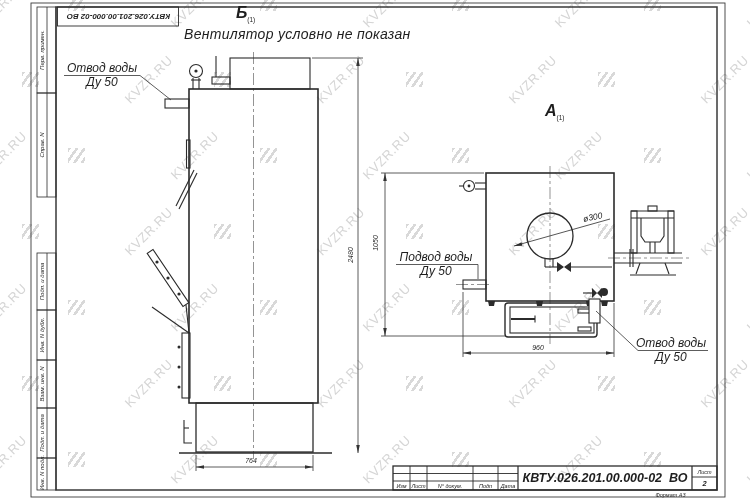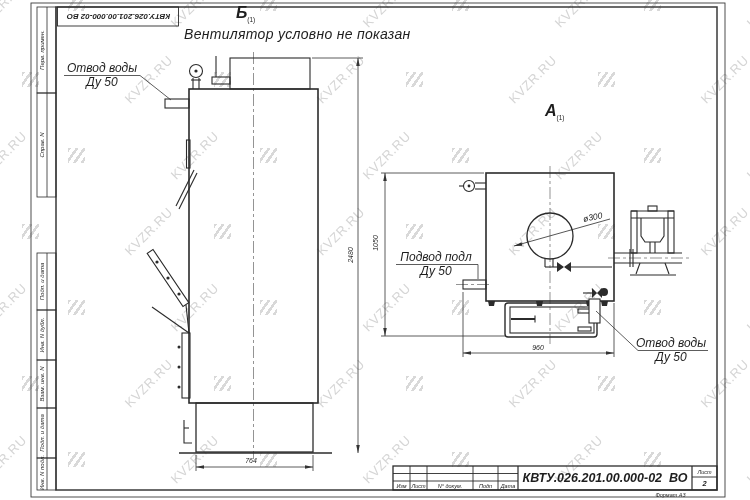--- a/index.html
+++ b/index.html
@@ -284,21 +284,21 @@
   <div class="txt note" style="left:184px;top:26px;">Вентилятор условно не показан</div>
   <div class="txt" style="left:545px;top:102px;">
     <span class="view-label">А</span><span class="view-sub">(1)</span>
   </div>
 
   <div class="txt callout" style="left:64px;top:61px;width:76px;">
     <div>Отвод воды</div>
     <div>Ду 50</div>
   </div>
   <div class="txt callout" style="left:394px;top:250px;width:84px;">
-    <div>Подвод подл</div>
+    <div>Подвод воды</div>
     <div>Ду 50</div>
   </div>
   <div class="txt callout" style="left:634px;top:336px;width:74px;">
     <div>Отвод воды</div>
     <div>Ду 50</div>
   </div>
 
   <div class="txt dim" style="left:231px;top:457px;width:40px;text-align:center;">764</div>
   <div class="txt dim dim-v" style="left:346px;top:268px;width:26px;">2480</div>
   <div class="txt dim dim-v" style="left:371px;top:256px;width:26px;">1050</div>

